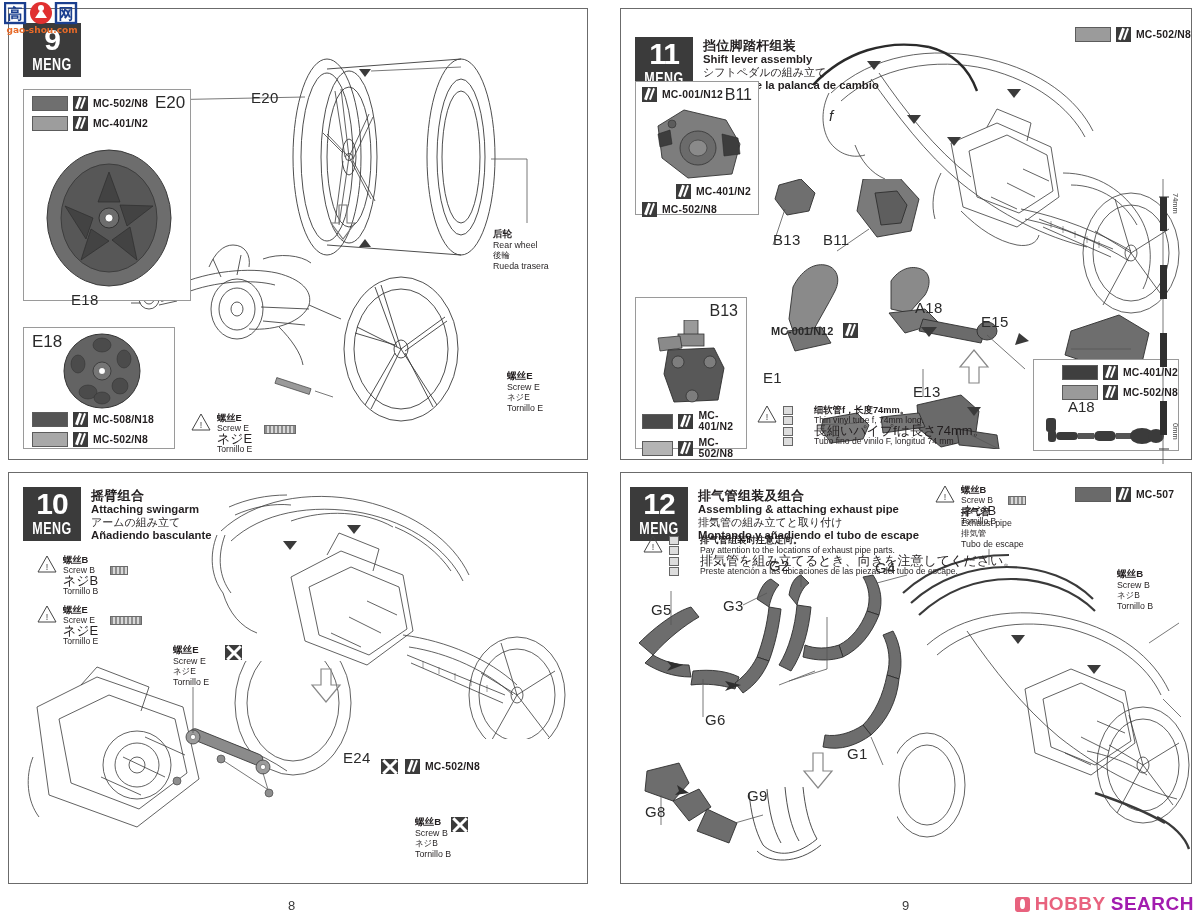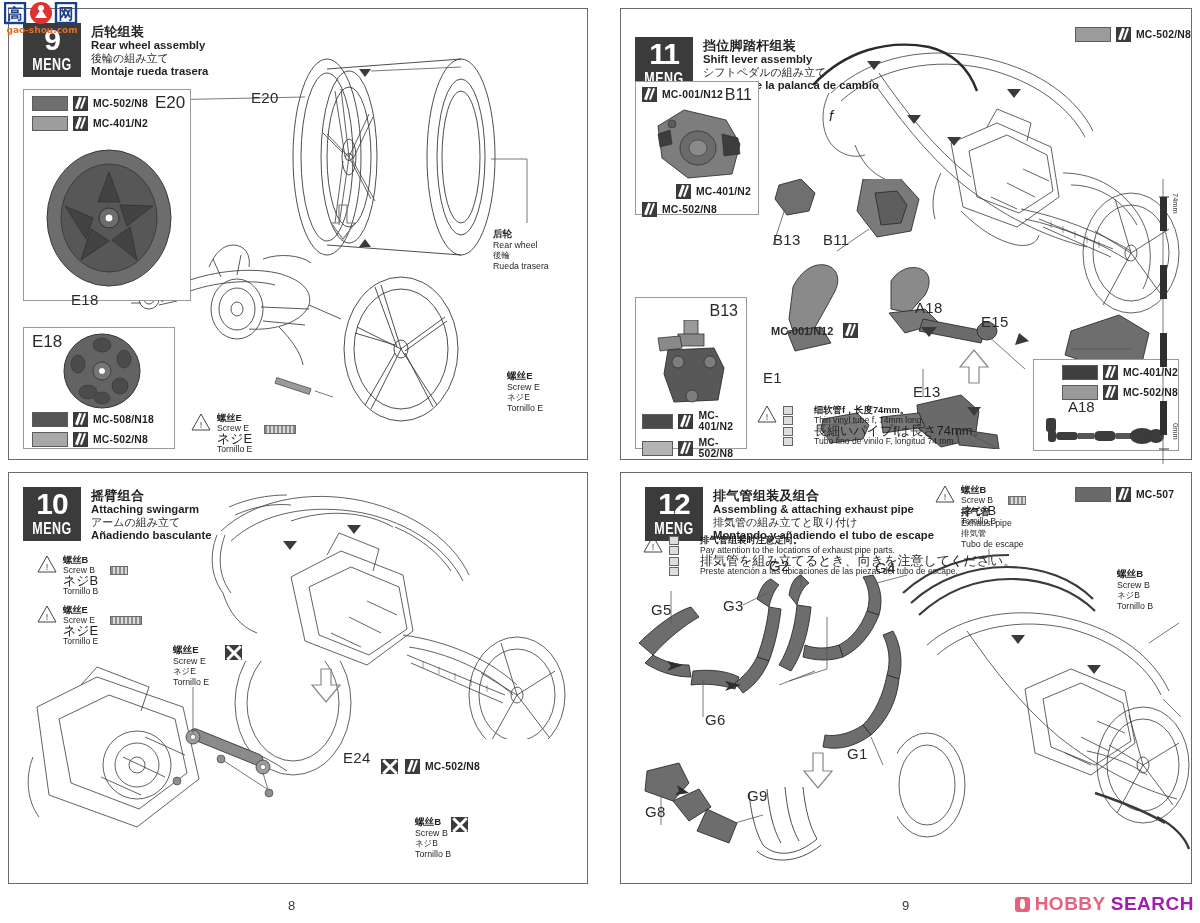--- a/index.html
+++ b/index.html
@@ -174,26 +174,20 @@
           <path d="M306 382 l18 6" stroke="#555" stroke-width="0.8" fill="none"></path>
         </g>
 
         <path d="M330 196 l0 18 l-8 0 l12 16 l12 -16 l-8 0 l0 -18 z" fill="none" stroke="#777" stroke-width="1.1"></path>
       </svg>
 
       <div class="step-head" style="left:14px;top:14px;">
         <div class="step-badge">
           <span class="num">9</span>
           <span class="brand">MENG</span>
-        </div>
-        <div class="step-titles">
-          <div class="t-cn">后轮组装</div>
-          <div class="t-en">Rear wheel assembly</div>
-          <div class="t-jp">後輪の組み立て</div>
-          <div class="t-es">Montaje rueda trasera</div>
         </div>
       </div>
 
       <div class="partbox" style="left:14px;top:80px;width:168px;height:212px;">
         <div style="position:absolute;left:8px;top:6px;">
           <div class="paint-row">
             <span class="chip" style="background:#6f6f6f"></span>
             <span class="brush"></span>
             <span class="paint-code">MC-502/N8</span>
           </div>
@@ -764,21 +758,21 @@
           <path d="M92 16 L92 -18"></path>
           <path d="M252 94 L282 74"></path>
           <path d="M266 150 L284 168"></path>
         </g>
         <g fill="#3a3a3a">
           <path d="M114 86 l14 0 l-7 9 z"></path>
           <path d="M190 116 l14 0 l-7 9 z"></path>
         </g>
       </svg>
 
-      <div class="step-head" style="left:24px;top:14px;">
+      <div class="step-head" style="left:9px;top:14px;">
         <div class="step-badge">
           <span class="num">12</span>
           <span class="brand">MENG</span>
         </div>
         <div class="step-titles">
           <div class="t-cn">排气管组装及组合</div>
           <div class="t-en">Assembling &amp; attaching exhaust pipe</div>
           <div class="t-jp">排気管の組み立てと取り付け</div>
           <div class="t-es">Montando y añadiendo el tubo de escape</div>
         </div>

